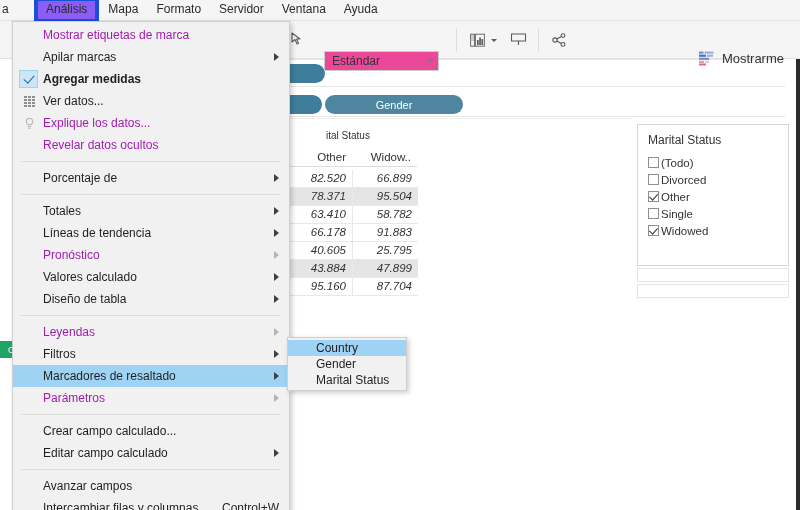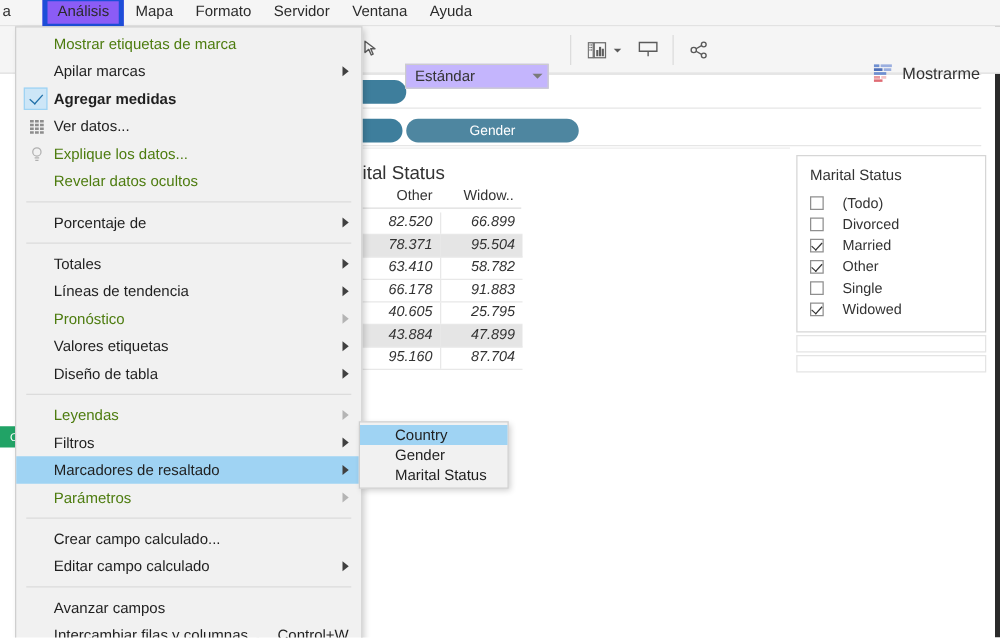--- a/index.html
+++ b/index.html
@@ -97,21 +97,21 @@
     align-items: center;
     justify-content: center;
     cursor: default;
   }
   .fit-select {
     position: absolute;
     top: 30px;
     left: 324px;
     width: 115px;
     height: 20px;
-    background: #c4b5fd;
+    background: #ec4899;
     border: 1px solid #cccccc;
     box-sizing: border-box;
     display: flex;
     align-items: center;
     padding: 0 4px 0 7px;
     font-size: 12px;
     color: #333;
     justify-content: space-between;
   }
   .caret-down {
@@ -175,23 +175,24 @@
     left: 80px;
     top: 11px;
     width: 200px;
     font-size: 11.5px;
     color: #333;
   }
   .tbl-group-label {
     position: absolute;
     left: 3px;
     top: 0px;
-    font-size: 15px;
+    font-size: 10px;
     color: #333;
     white-space: nowrap;
+    padding-left: 36px;
   }
   .tbl-head {
     position: absolute;
     top: 19px;
     left: 0;
     display: flex;
     border-bottom: 1px solid #dddddd;
   }
   .tbl-head .cell {
     width: 59px;
@@ -234,21 +235,21 @@
     z-index: 5;
   }
   #filter-card .fc-title {
     font-size: 12px;
     color: #333;
     padding: 8px 0 7px 10px;
   }
   .fc-item {
     display: flex;
     align-items: center;
-    gap: 15px;
+    gap: 2px;
     padding: 0 0 0 10px;
     height: 17px;
     font-size: 11.5px;
     color: #333;
     cursor: default;
   }
   .fc-box {
     width: 11px;
     height: 11px;
     border: 1px solid #8f8f8f;
@@ -331,21 +332,21 @@
     display: flex;
     align-items: center;
     height: 22px;
     padding-left: 30px;
     padding-right: 10px;
     font-size: 12px;
     color: #1f1f1f;
     cursor: default;
     white-space: nowrap;
   }
-  .mi.disabled { color: #4d7c0f; }
+  .mi.disabled { color: #a21caf; }
   .mi.highlighted {
     background: #9fd3f3;
   }
   .mi .mi-label { flex: 1 1 auto; }
   .mi .mi-accel {
     color: #1f1f1f;
     font-size: 12px;
     padding-left: 18px;
   }
   .mi .arrow {
@@ -546,24 +547,20 @@
     <div class="fc-item">
       <span class="fc-box"></span>
       <span>(Todo)</span>
     </div>
     <div class="fc-item">
       <span class="fc-box"></span>
       <span>Divorced</span>
     </div>
     <div class="fc-item">
       <span class="fc-box checked"></span>
-      <span>Married</span>
-    </div>
-    <div class="fc-item">
-      <span class="fc-box checked"></span>
       <span>Other</span>
     </div>
     <div class="fc-item">
       <span class="fc-box"></span>
       <span>Single</span>
     </div>
     <div class="fc-item">
       <span class="fc-box checked"></span>
       <span>Widowed</span>
     </div>
@@ -651,21 +648,21 @@
       <span class="mi-label">Líneas de tendencia</span>
       <span class="arrow"></span>
     </div>
 
     <div class="mi disabled">
       <span class="mi-label">Pronóstico</span>
       <span class="arrow"></span>
     </div>
 
     <div class="mi">
-      <span class="mi-label">Valores etiquetas</span>
+      <span class="mi-label">Valores calculado</span>
       <span class="arrow"></span>
     </div>
 
     <div class="mi">
       <span class="mi-label">Diseño de tabla</span>
       <span class="arrow"></span>
     </div>
 
     <div class="mi-sep"></div>
 

